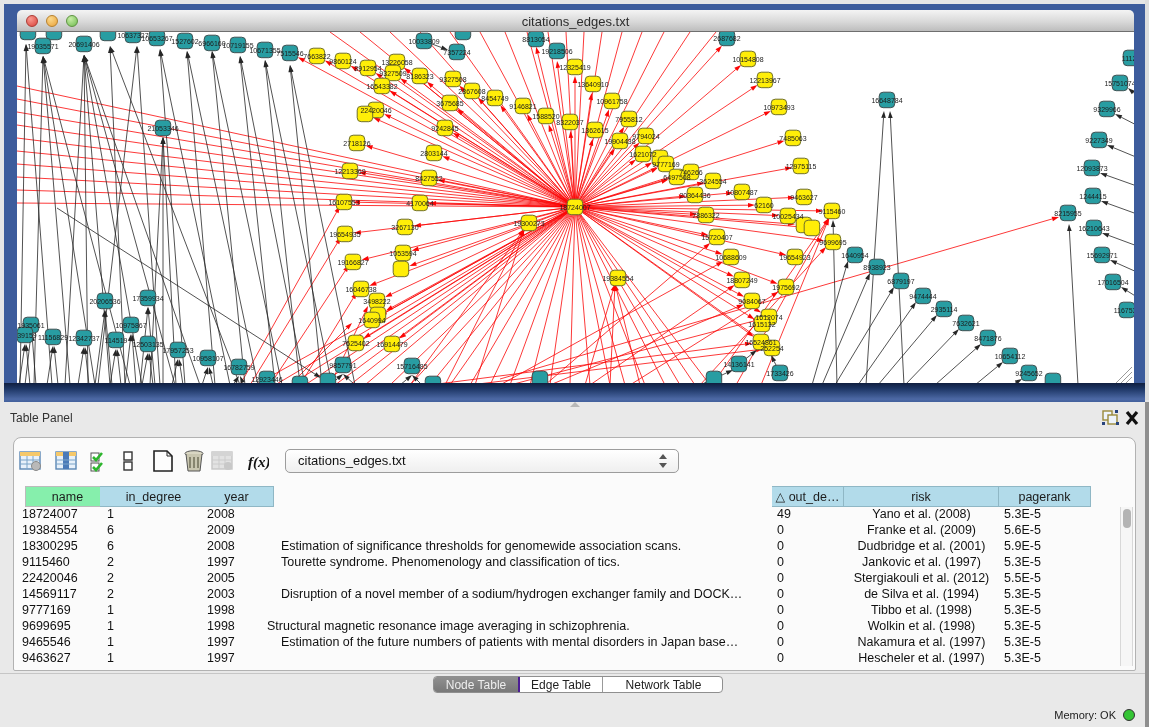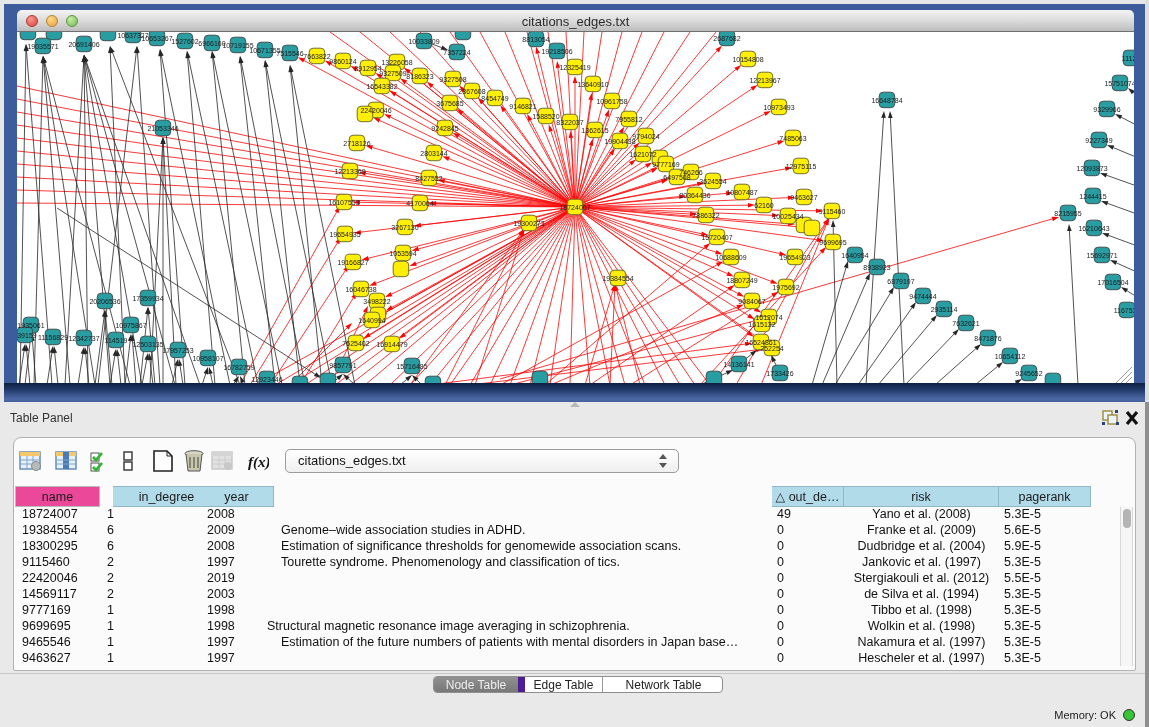--- a/index.html
+++ b/index.html
@@ -795,74 +795,74 @@
  </g>
  <text x="229" y="17" font-size="15" font-style="italic" font-family="Liberation Serif,serif" fill="#111" font-weight="bold">f(x)</text>
 </svg>
 <div id="dropdown">citations_edges.txt
  <svg width="10" height="16" viewBox="0 0 10 16" style="position:absolute;right:10px;top:3px">
   <path d="M5 1 L9 6 H1 Z" fill="#555"></path>
       <path d="M5 15 L9 10 H1 Z" fill="#555"></path>
  </svg>
 </div>
 <div id="thead">
- <div class="hc" style="left:0;width:85px;background:#ec4899;border:1px solid #bbb">name</div>
- <div class="hc" style="left:98px;width:108px">in_degree</div>
+ <div class="hc" style="left:10px;width:85px;background:#86efac;border:1px solid #bbb">name</div>
+ <div class="hc" style="left:85px;width:108px">in_degree</div>
  <div class="hc" style="left:185px;width:74px">year</div>
  <div class="hc" style="left:757px;width:72px">△ out_de…</div>
  <div class="hc" style="left:829px;width:155px">risk</div>
  <div class="hc" style="left:984px;width:92px">pagerank</div>
 </div>
 <div class="row" style="top:507px">
 <span style="left:22px">18724007</span>
     <span style="left:107px">1</span>
     <span style="left:207px">2008</span>
     <span style="left:777px">49</span>
 <span class="ctr" style="left:844px;width:155px">Yano et al. (2008)</span>
     <span style="left:1004px">5.3E-5</span>
   </div>
 <div class="row" style="top:523px">
 <span style="left:22px">19384554</span>
     <span style="left:107px">6</span>
     <span style="left:207px">2009</span>
-<span style="left:281px">Genome–wide association studies in ADHD.</span>
     <span style="left:777px">0</span>
 <span class="ctr" style="left:844px;width:155px">Franke et al. (2009)</span>
     <span style="left:1004px">5.6E-5</span>
   </div>
 <div class="row" style="top:539px">
 <span style="left:22px">18300295</span>
     <span style="left:107px">6</span>
     <span style="left:207px">2008</span>
 <span style="left:281px">Estimation of significance thresholds for genomewide association scans.</span>
     <span style="left:777px">0</span>
-<span class="ctr" style="left:844px;width:155px">Dudbridge et al. (2004)</span>
+<span class="ctr" style="left:844px;width:155px">Dudbridge et al. (2001)</span>
     <span style="left:1004px">5.9E-5</span>
   </div>
 <div class="row" style="top:555px">
 <span style="left:22px">9115460</span>
     <span style="left:107px">2</span>
     <span style="left:207px">1997</span>
 <span style="left:281px">Tourette syndrome. Phenomenology and classification of tics.</span>
     <span style="left:777px">0</span>
 <span class="ctr" style="left:844px;width:155px">Jankovic et al. (1997)</span>
     <span style="left:1004px">5.3E-5</span>
   </div>
 <div class="row" style="top:571px">
 <span style="left:22px">22420046</span>
     <span style="left:107px">2</span>
-    <span style="left:207px">2019</span>
+    <span style="left:207px">2005</span>
     <span style="left:777px">0</span>
 <span class="ctr" style="left:844px;width:155px">Stergiakouli et al. (2012)</span>
     <span style="left:1004px">5.5E-5</span>
   </div>
 <div class="row" style="top:587px">
 <span style="left:22px">14569117</span>
     <span style="left:107px">2</span>
     <span style="left:207px">2003</span>
+<span style="left:281px">Disruption of a novel member of a sodium/hydrogen exchanger family and DOCK…</span>
     <span style="left:777px">0</span>
 <span class="ctr" style="left:844px;width:155px">de Silva et al. (1994)</span>
     <span style="left:1004px">5.3E-5</span>
   </div>
 <div class="row" style="top:603px">
 <span style="left:22px">9777169</span>
     <span style="left:107px">1</span>
     <span style="left:207px">1998</span>
     <span style="left:777px">0</span>
 <span class="ctr" style="left:844px;width:155px">Tibbo et al. (1998)</span>
@@ -892,17 +892,17 @@
     <span style="left:207px">1997</span>
     <span style="left:777px">0</span>
 <span class="ctr" style="left:844px;width:155px">Hescheler et al. (1997)</span>
     <span style="left:1004px">5.3E-5</span>
   </div>
 <div style="position:absolute;left:1120px;top:507px;width:13px;height:159px;background:#f6f6f6;border-left:1px solid #d8d8d8;border-right:1px solid #d8d8d8"></div>
 <div style="position:absolute;left:1122.5px;top:509px;width:8px;height:19px;border-radius:4px;background:#b4b4b4"></div>
 <div style="position:absolute;left:0;top:673px;width:1145px;height:1px;background:#c6c6c6"></div>
 <div id="tabbar">
  <div class="seg" style="left:0;width:84px;background:linear-gradient(#909090,#787878);color:#eee;border-radius:3px 0 0 3px">Node Table</div>
- <div class="seg" style="left:84px;width:84px;border-left:7px solid #4c1d95">Edge Table</div>
+ <div class="seg" style="left:84px;width:84px;border-left:2px solid #4c1d95">Edge Table</div>
  <div class="seg" style="left:168px;width:122px;border-left:1px solid #999">Network Table</div>
 </div>
 <div id="memory">Memory: OK</div>
 <div id="memdot"></div>
 
 </body></html>

